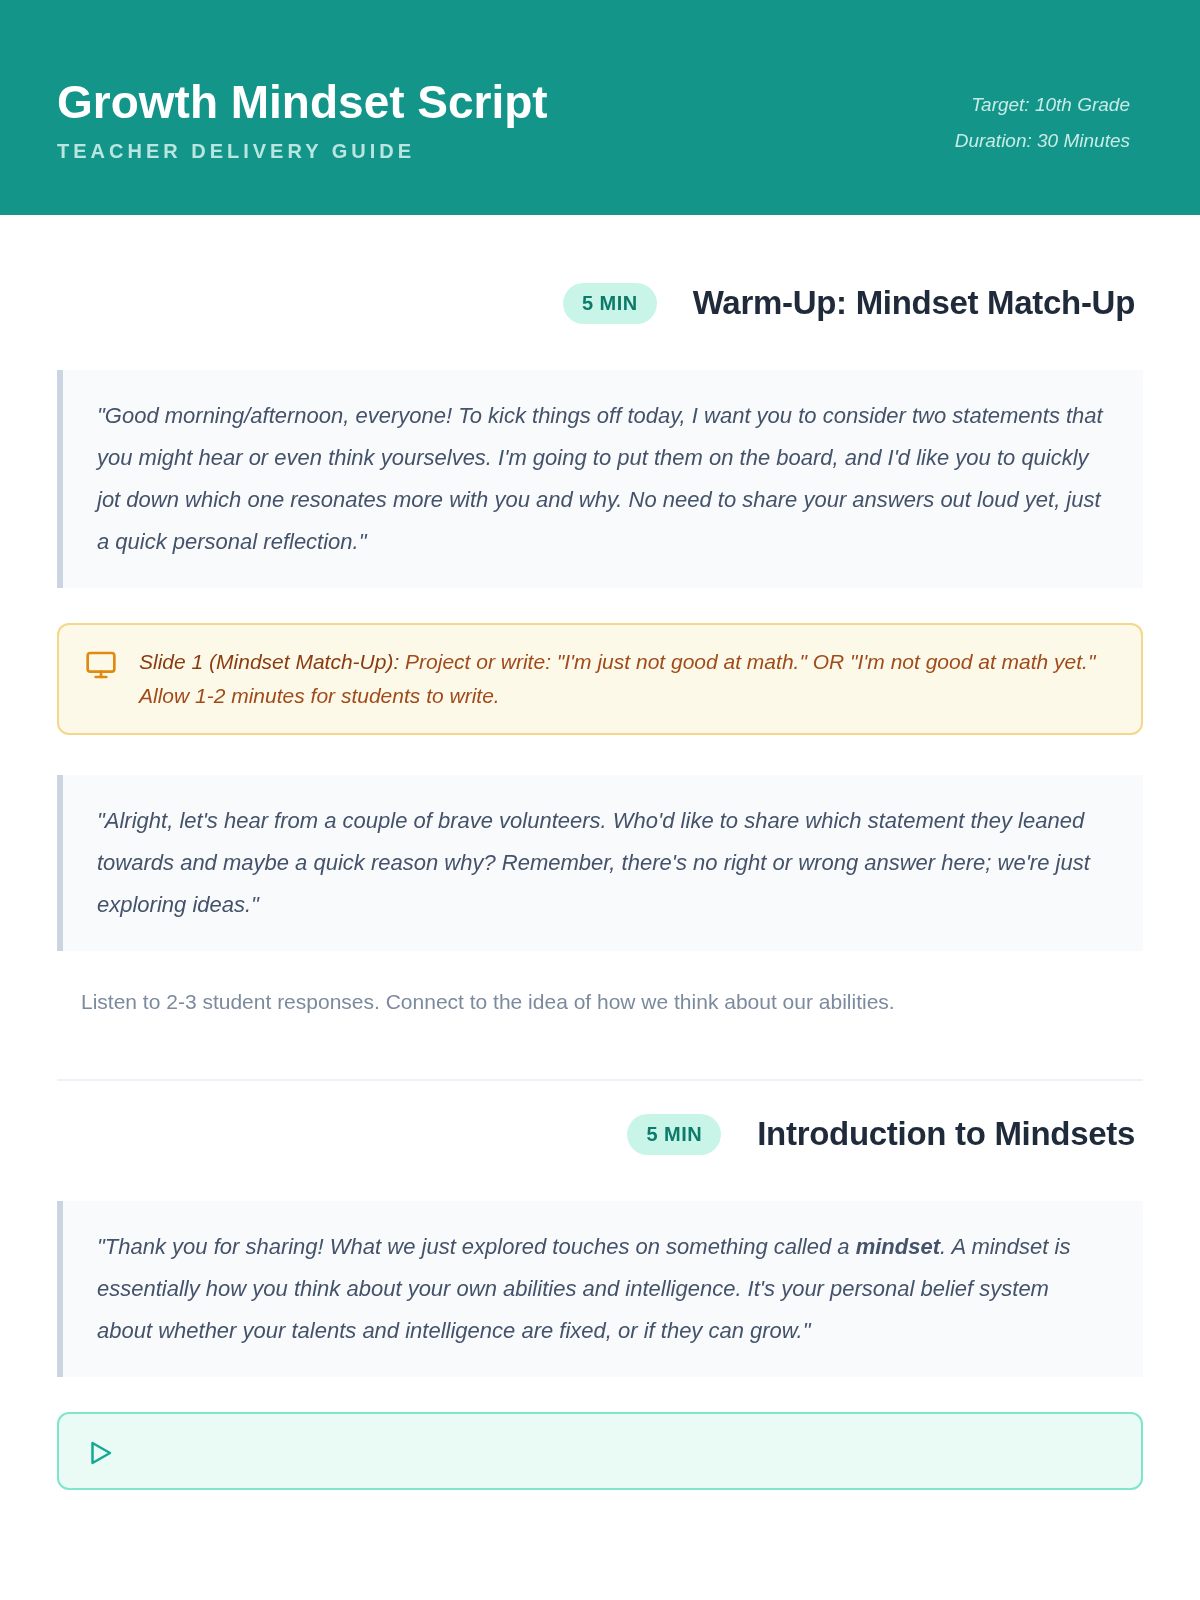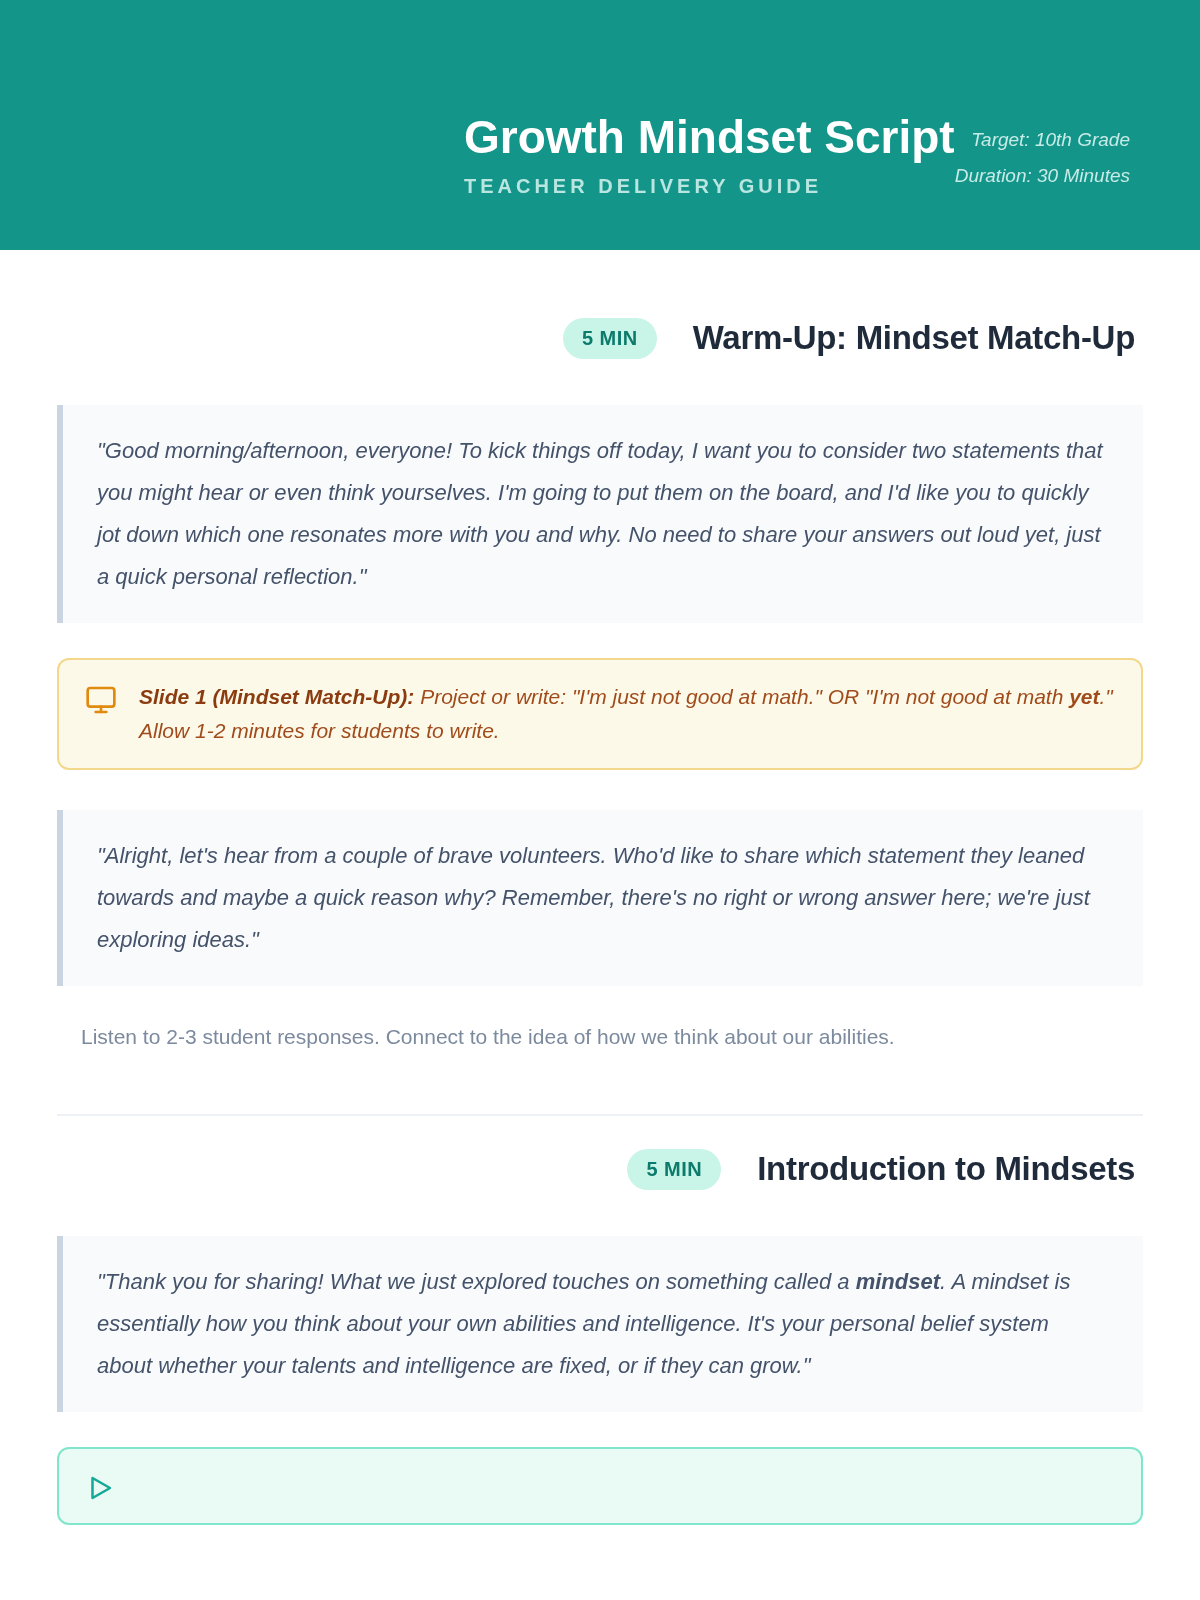--- a/index.html
+++ b/index.html
@@ -24,23 +24,23 @@
     --divider:#eef2f6;
   }
   *{box-sizing:border-box;}
   html,body{margin:0;padding:0;}
   body{
     width:1200px;height:1600px;overflow:hidden;background:#ffffff;
     font-family:"Liberation Sans","DejaVu Sans",sans-serif;
   }
   .header{
     background:var(--header-bg);
-    height:250px;
+    height:215px;
     padding:0 70px 54px 57px;
-    display:flex;justify-content:flex-end;align-items:flex-end;
+    display:flex;justify-content:space-between;align-items:flex-end;
   }
   .header-title{
     margin:0 0 16px 0;
     font-size:46px;font-weight:700;color:#ffffff;letter-spacing:0;
     line-height:1;
   }
   .header-subtitle{
     font-size:20px;font-weight:700;letter-spacing:4px;color:#b9e6e0;line-height:1;
   }
   .header-meta{
@@ -65,22 +65,22 @@
   .quote b{font-weight:700;}
   .callout{
     margin-top:35px;border-radius:12px;padding:20px 26px;
     display:flex;gap:22px;font-size:21px;line-height:34px;
   }
   .callout .icon-wrap{flex:0 0 auto;margin-top:4px;}
   .callout.amber{
     background:var(--amber-bg);border:2px solid var(--amber-border);
     color:var(--amber-text);font-style:italic;
   }
-  .callout.amber .callout-label{color:var(--amber-label);font-weight:700;}
-  .callout.amber .seg-bold{font-weight:700;}
+  .callout.amber .callout-label{color:var(--amber-label);font-weight:400;}
+  .callout.amber .seg-bold{font-weight:400;}
   .callout.teal{
     background:var(--teal-bg);border:2px solid var(--teal-border);
     color:var(--teal-text);
   }
   .callout.teal .callout-label{color:var(--teal-label);font-weight:700;}
   .note{
     margin-top:36px;padding-left:24px;
     color:var(--note-text);font-size:21px;line-height:30px;
   }
   .divider{border:none;border-top:2px solid var(--divider);margin:62px 0 0 0;}

